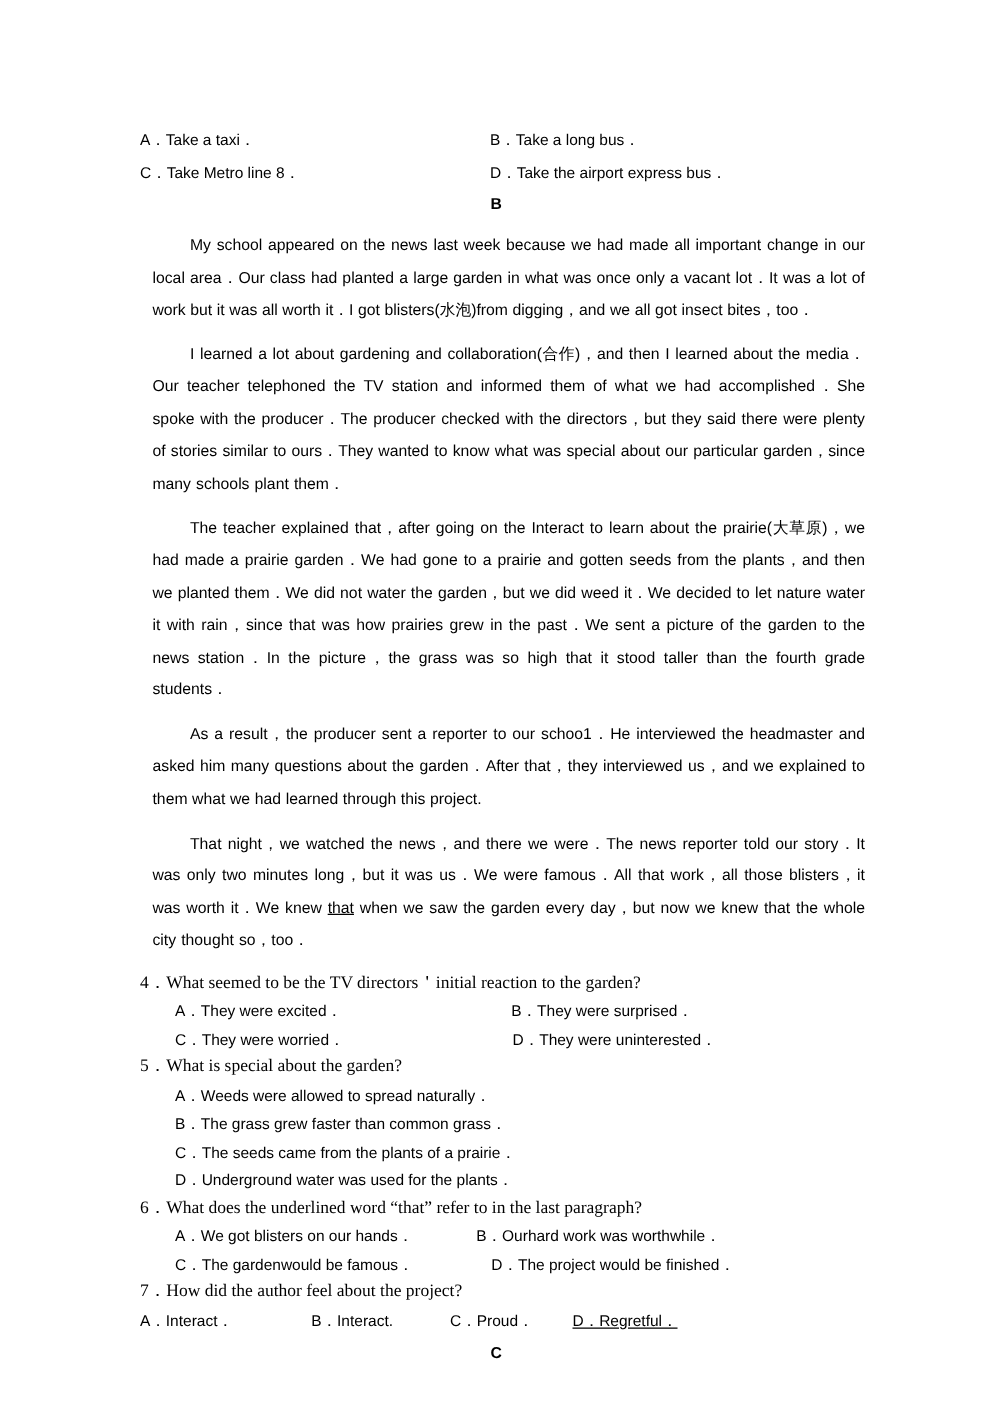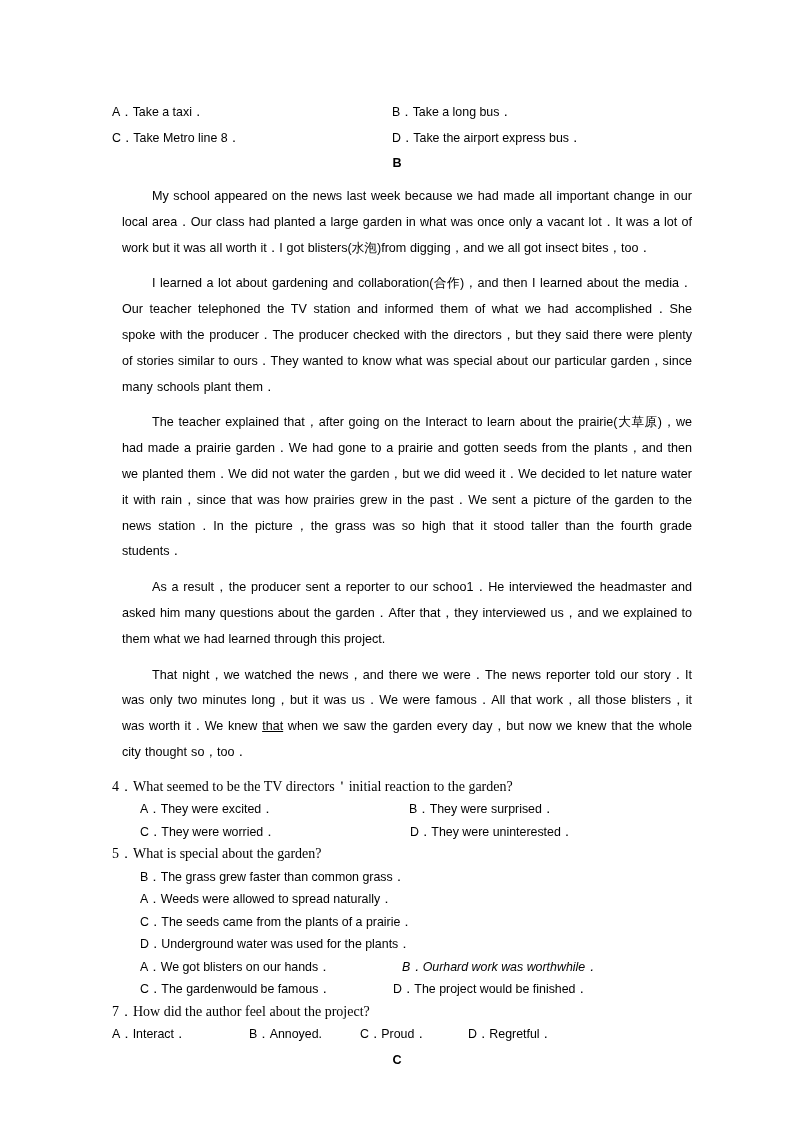--- a/index.html
+++ b/index.html
@@ -94,36 +94,36 @@
     white-space: nowrap;
     position: relative;
     height: 22.5px;
   }
   .q-opt .c1 { position: absolute; left: 4px; top: 0; margin-left: 24px; }
   .q-opt .c2 { position: absolute; top: 0; }
 
   
   .q4 .c2.b { left: 253px; margin-left: 44px; }
   .q4 .c2.d { left: 298px; }
-  .q6 .c2.b { left: 290px; font-style: italic; }
+  .q6 .c2.b { left: 269px; }
   .q6 .c2.d { left: 281px; }
 
   
   .q7-opts {
     font-size: 12.4px;
     line-height: 22.5px;
     position: relative;
     height: 22.5px;
     white-space: nowrap;
   }
   .q7-opts span { position: absolute; top: 0; }
   .q7-opts .o1 { left: 0; }
   .q7-opts .o2 { left: 137px; }
   .q7-opts .o3 { left: 248px; }
-  .q7-opts .o4 { left: 356px; }
+  .q7-opts .o4 { left: 346px; text-decoration: underline; }
 </style>
 </head>
 <body>
 
 <div class="page">
   <div class="content">
 
     <div class="opt-row q1">
       <span class="col-a">A．Take a taxi．</span>
       <span class="col-b">B．Take a long bus．</span>
@@ -147,45 +147,46 @@
       <span class="c1">A．They were excited．</span>
       <span class="c2 b">B．They were surprised．</span>
     </div>
     <div class="q-opt q4">
       <span class="c1">C．They were worried．</span>
       <span class="c2 d">D．They were uninterested．</span>
     </div>
 
     <div class="q-stem">5．What is special about the garden?</div>
     <div class="q-opt">
-      <span class="c1">B．The grass grew faster than common grass．</span>
+      <span class="c1">A．Weeds were allowed to spread naturally．</span>
     </div>
     <div class="q-opt">
-      <span class="c1">A．Weeds were allowed to spread naturally．</span>
+      <span class="c1">B．The grass grew faster than common grass．</span>
     </div>
     <div class="q-opt">
       <span class="c1">C．The seeds came from the plants of a prairie．</span>
     </div>
     <div class="q-opt">
       <span class="c1">D．Underground water was used for the plants．</span>
     </div>
 
+    <div class="q-stem">6．What does the underlined word “that” refer to in the last paragraph?</div>
     <div class="q-opt q6">
       <span class="c1">A．We got blisters on our hands．</span>
       <span class="c2 b">B．Ourhard work was worthwhile．</span>
     </div>
     <div class="q-opt q6">
       <span class="c1">C．The gardenwould be famous．</span>
       <span class="c2 d">D．The project would be finished．</span>
     </div>
 
     <div class="q-stem">7．How did the author feel about the project?</div>
     <div class="q7-opts">
       <span class="o1">A．Interact．</span>
-      <span class="o2">B．Annoyed.</span>
+      <span class="o2">B．Interact.</span>
       <span class="o3">C．Proud．</span>
       <span class="o4">D．Regretful．</span>
     </div>
 
     <div class="answer-key key-c">C</div>
 
   </div>
 </div>
 
 </body></html>

